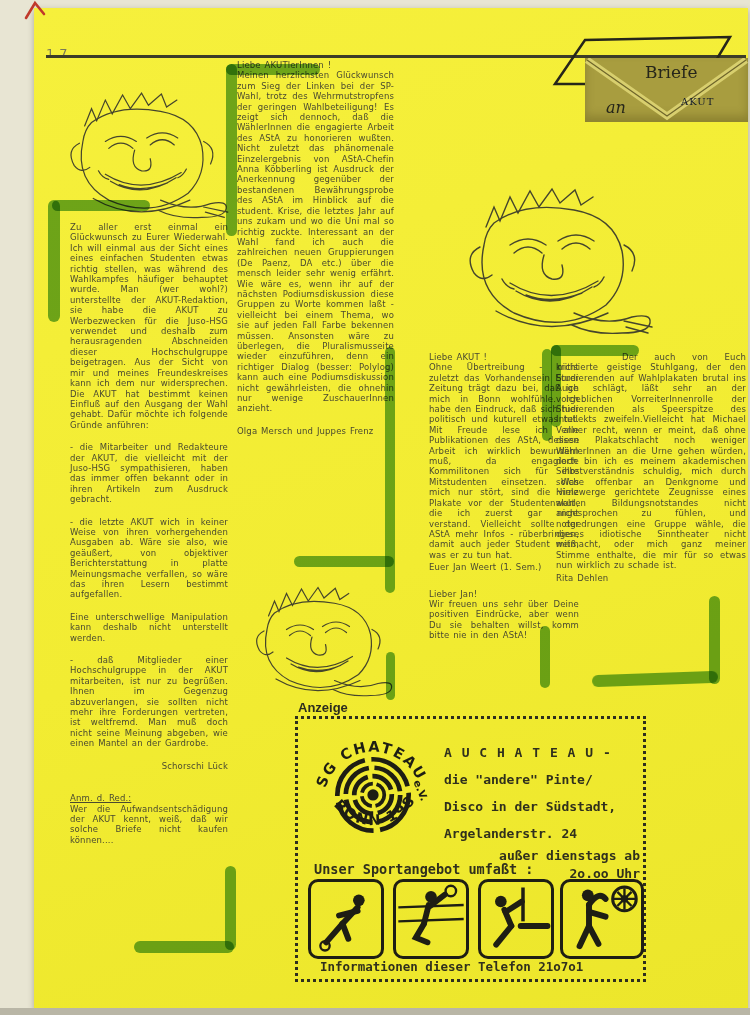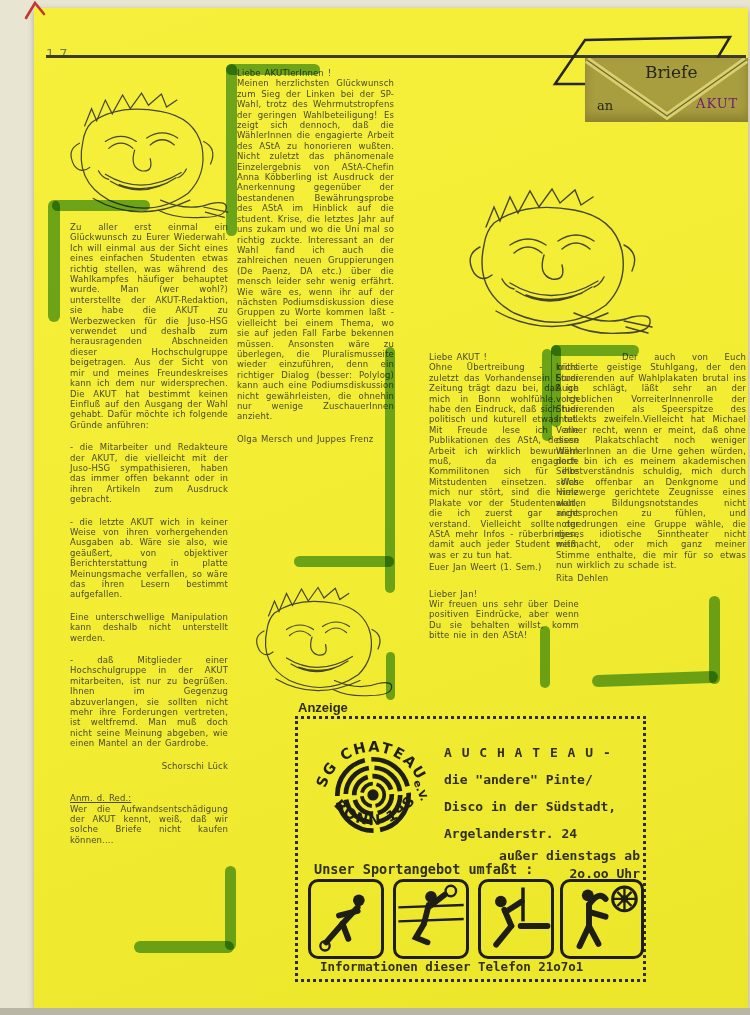--- a/index.html
+++ b/index.html
@@ -14,33 +14,33 @@
   .rule{left:12px;top:47px;width:700px;height:3px;background:#3c3c28;}
 
   
   .stamp{left:506px;top:24px;width:210px;height:112px;z-index:3;}
   .stamp svg{position:absolute;left:0;top:0;}
   .envelope{position:absolute;left:45px;top:26px;width:163px;height:64px;background:#a89d3f;
             box-shadow:inset 0 -6px 10px rgba(90,80,20,.35);}
   .env-flap{position:absolute;left:0;top:0;width:163px;height:64px;}
   .env-briefe{position:absolute;left:60px;top:4px;font-family:"DejaVu Serif",serif;
               font-size:17px;color:#26261a;}
-  .env-an{position:absolute;left:12px;top:40px;font-family:"DejaVu Serif",serif;
-          font-size:13px;color:#26261a;}
-  .env-akut{position:absolute;left:111px;top:38px;font-family:"DejaVu Serif",serif;
-            font-size:13px;color:#701a75;letter-spacing:1px;}
+  .env-an{position:absolute;left:21px;top:40px;font-family:"DejaVu Serif",serif;
+          font-size:16px;color:#26261a;font-style:italic;}
+  .env-akut{position:absolute;left:96px;top:38px;font-family:"DejaVu Serif",serif;
+            font-size:10px;color:#0f172a;letter-spacing:1px;}
 
   
   .col{position:absolute;color:#4a4a30;font-size:8.5px;line-height:10.4px;
        text-align:justify;letter-spacing:.15px;word-spacing:1px;}
   .col p{margin:0 0 12px 0;}
   .sig{text-align:right;margin-top:2px;}
   .sig-left{text-align:left;margin-top:2px;}
   .col-left{left:36px;top:214px;width:158px;}
-  .col-mid{left:203px;top:60px;width:157px;}
+  .col-mid{left:203px;top:52px;width:157px;}
   .col-three{left:359px;top:344px;width:150px;margin-left:36px;}
   .col-four{left:522px;top:344px;width:190px;}
   .indent-first{text-indent:66px;}
   .note-head{margin-bottom:0 !important;}
 
   
   .marker{position:absolute;background:#4f9b45;opacity:.8;border-radius:6px;
           filter:blur(.6px);mix-blend-mode:multiply;z-index:4;}
 
   

